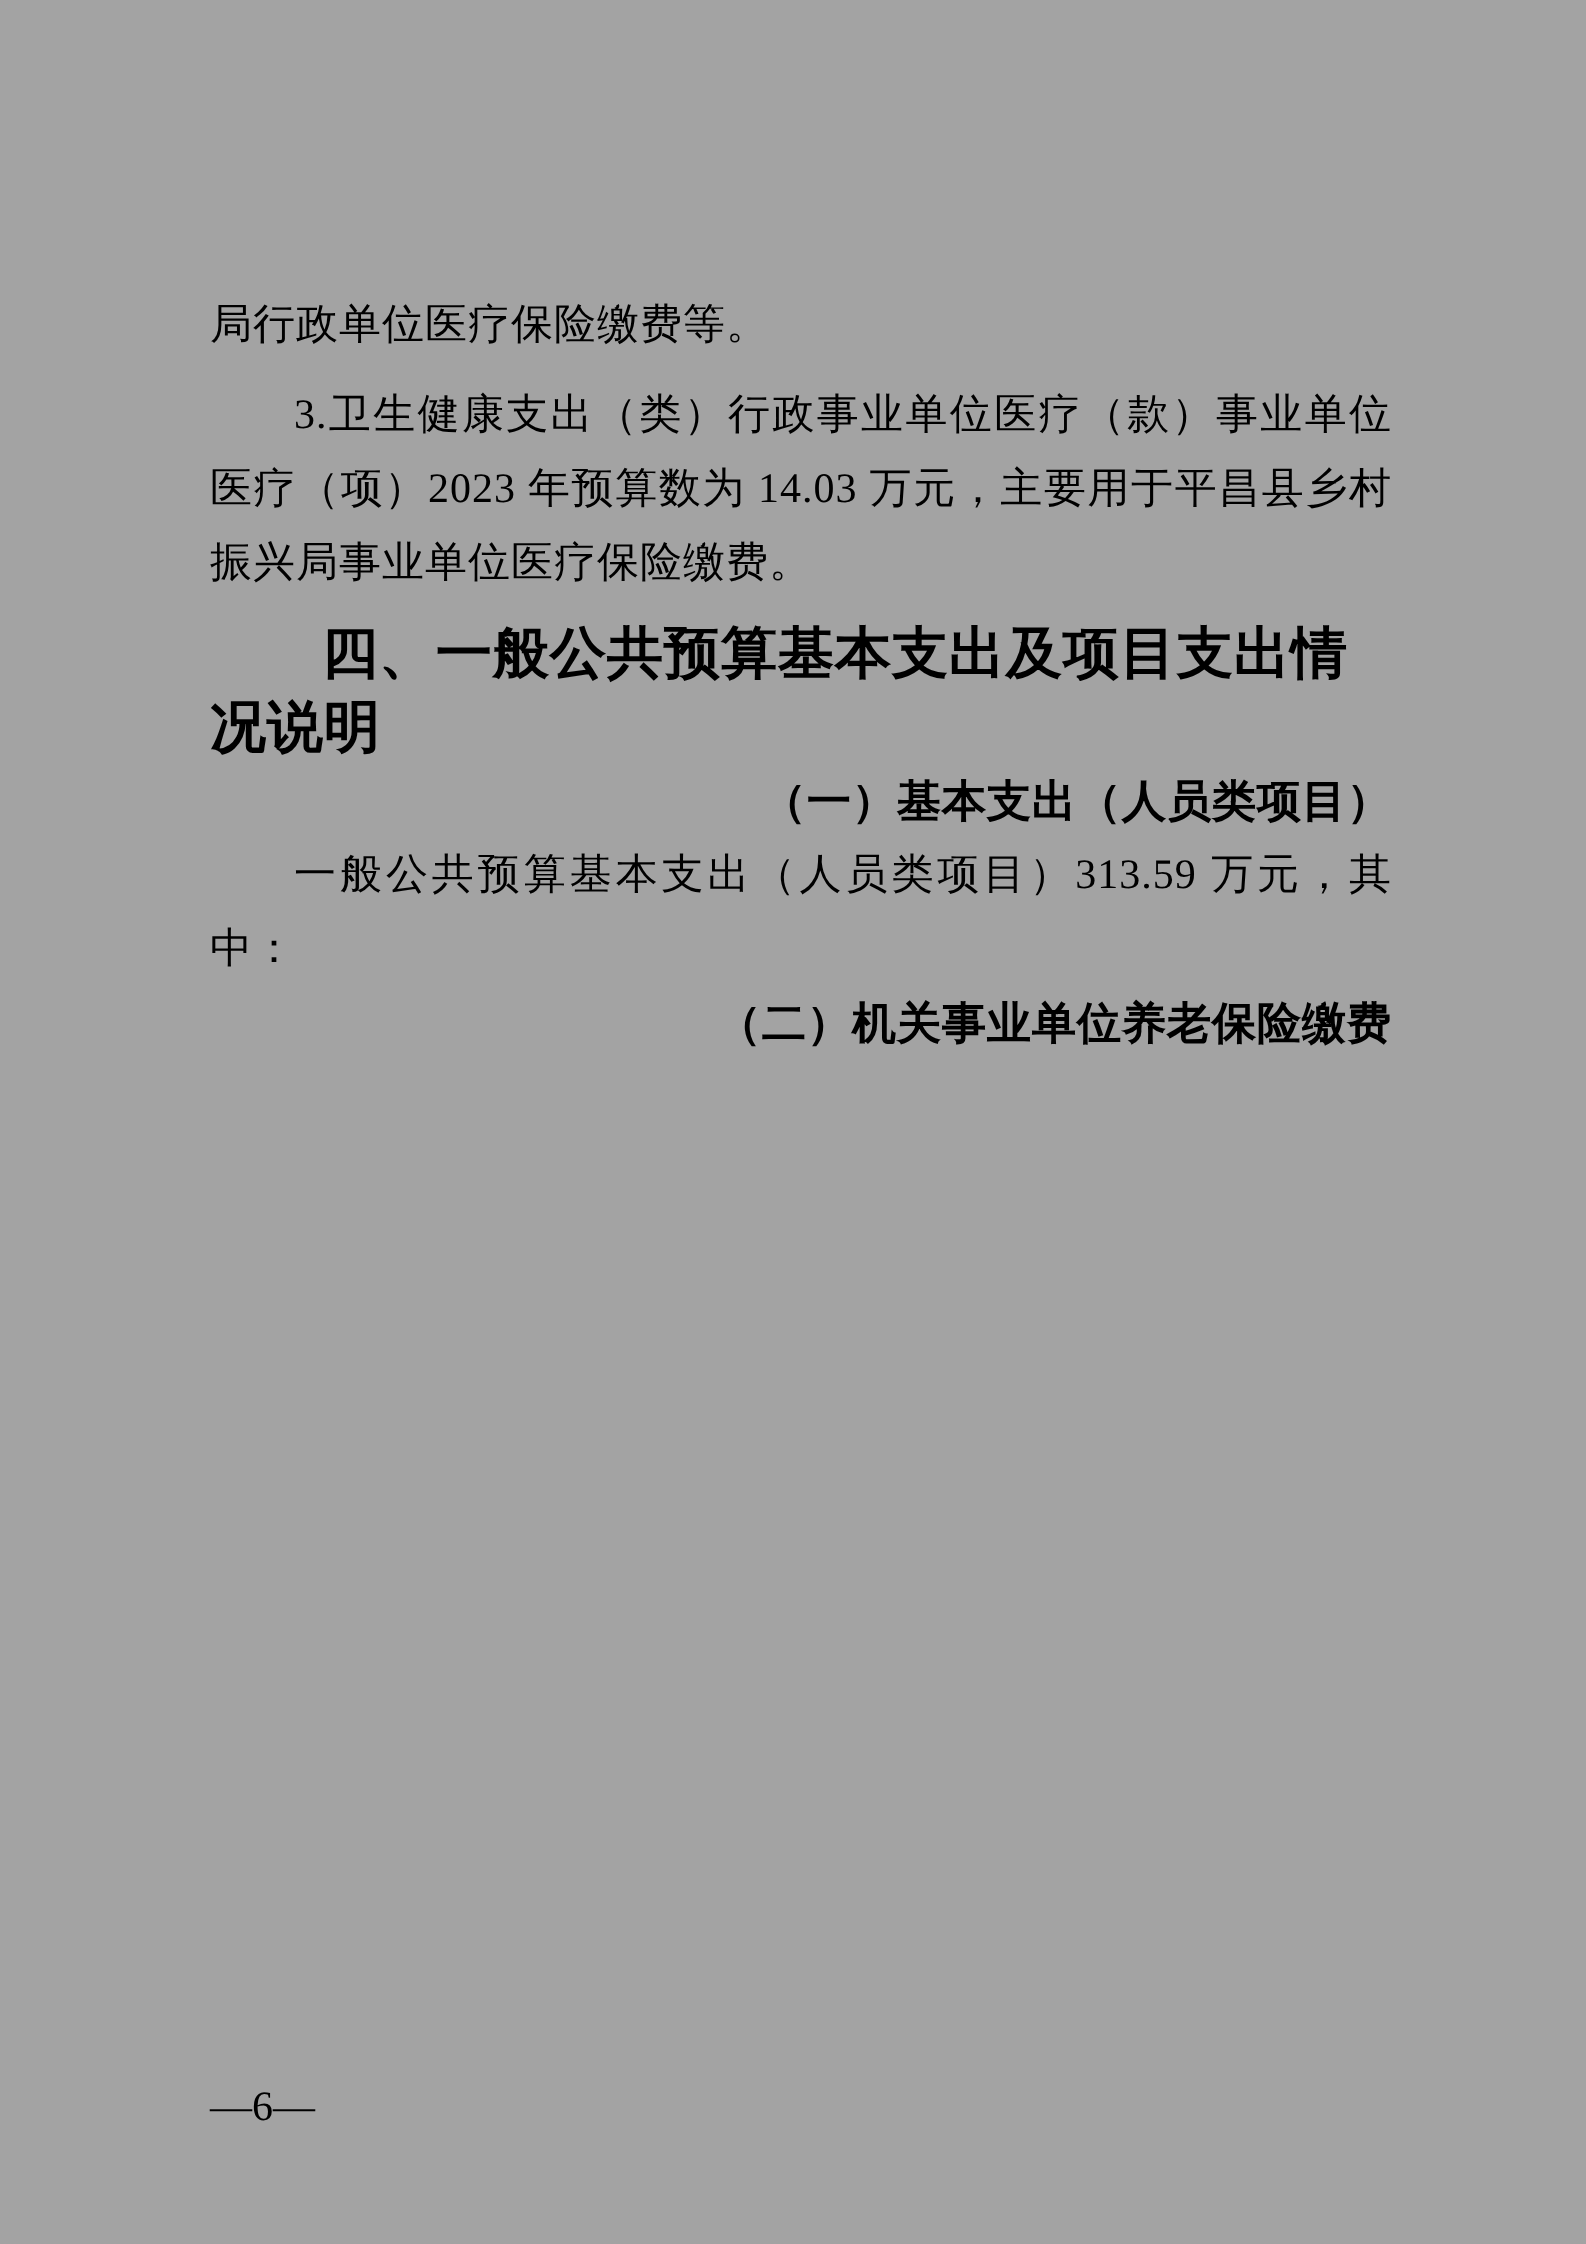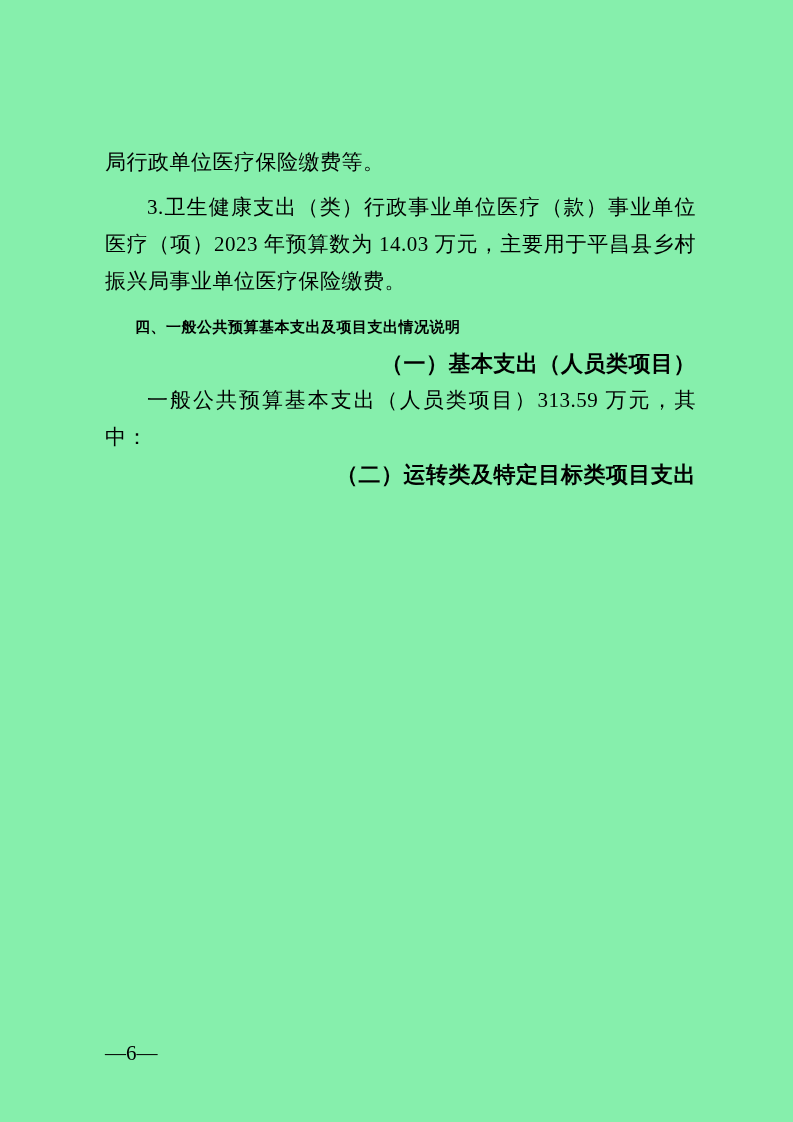--- a/index.html
+++ b/index.html
@@ -11,21 +11,21 @@
     width: 793px;
     height: 1122px;
     position: relative;
     color: #000000;
     font-family: "Liberation Serif", "DejaVu Serif", serif;
   }
   .sheet {
     position: absolute;
     left: 0; top: 0;
     width: 793px; height: 1122px;
-    background: #86efac;
+    background: #a3a3a3;
     overflow: hidden;
   }
   .textblock {
     position: absolute;
     left: 105px;
     top: 144px;
     width: 591px;
     font-size: 21px;
     line-height: 37px;
     text-align: justify;
@@ -43,21 +43,21 @@
     margin-bottom: 2px;
   }
   .p-flush {
     margin: 0;
     text-indent: 2em;
   }
   .h-section {
     margin: 0;
     font-family: "Liberation Sans", "DejaVu Sans", sans-serif;
     font-weight: 700;
-    font-size: 15px;
+    font-size: 28px;
     line-height: 37px;
     text-indent: 2em;
     text-align: left;
     letter-spacing: 0.5px;
   }
   .h-sub {
     margin: 0;
     font-family: "Liberation Sans", "DejaVu Sans", sans-serif;
     font-weight: 600;
     font-size: 22px;
@@ -89,19 +89,19 @@
 
 
 
     <h2 class="h-section">四、一般公共预算基本支出及项目支出情况说明</h2>
 
     <h3 class="h-sub">（一）基本支出（人员类项目）</h3>
 
     <p class="p-flush">一般公共预算基本支出（人员类项目）313.59 万元，其中：</p>
 
 
-    <h3 class="h-sub">（二）运转类及特定目标类项目支出</h3>
+    <h3 class="h-sub">（二）机关事业单位养老保险缴费</h3>
 
   </div>
 
   <div class="page-number">—6—</div>
 
 </div>
 
 </body></html>

